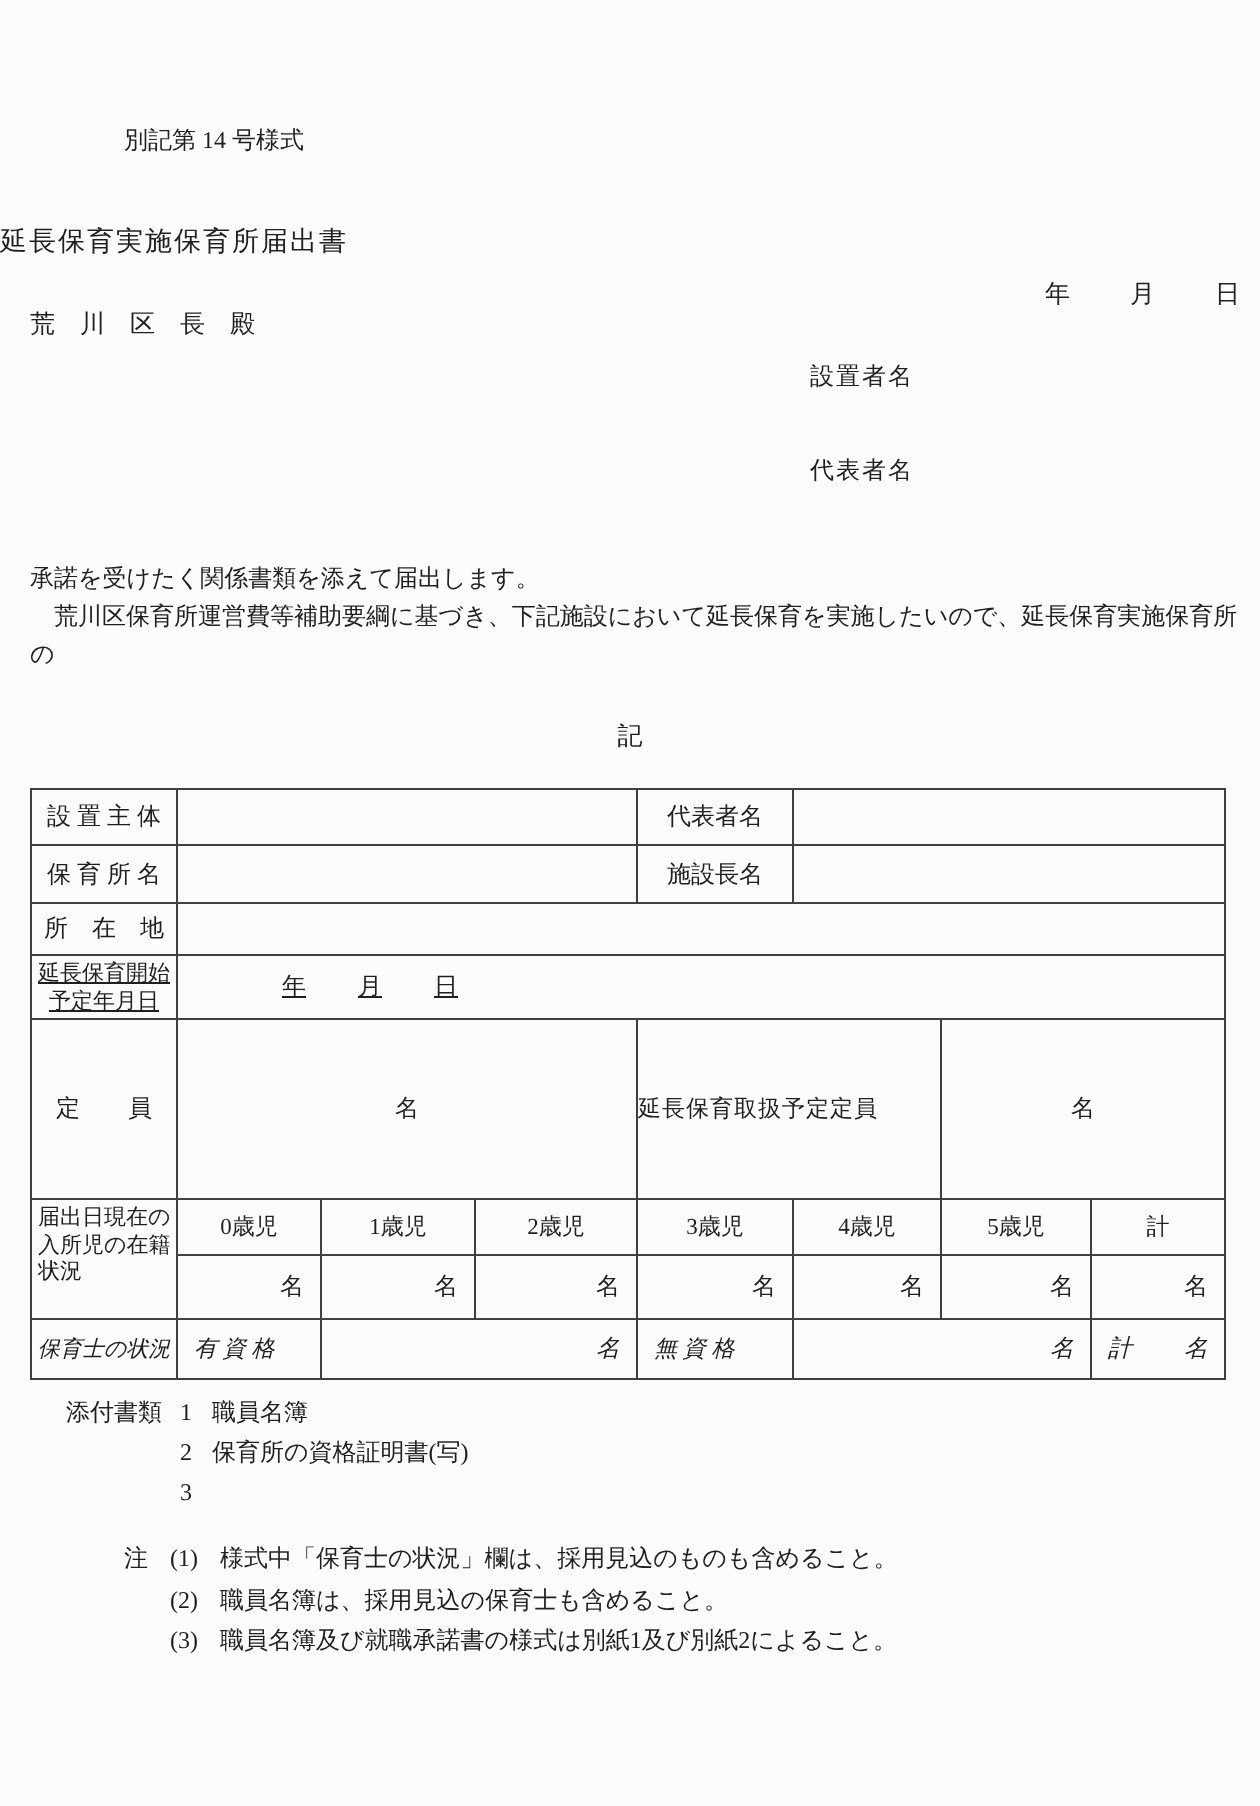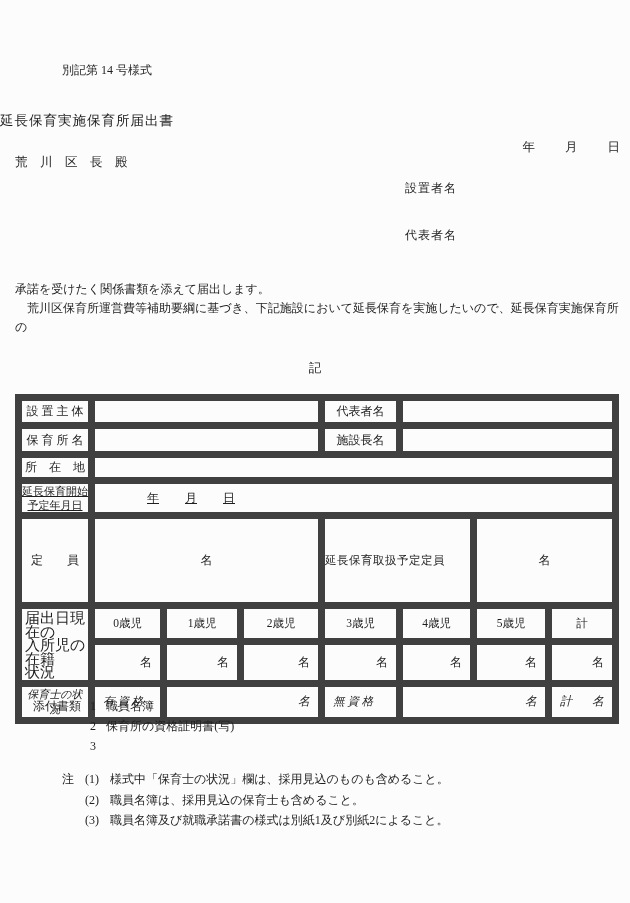--- a/index.html
+++ b/index.html
@@ -20,36 +20,36 @@
   .founder-label { left: 405px; top: 180px; font-size: 12px; letter-spacing: 1px; }
   .rep-label { left: 405px; top: 227px; font-size: 12px; letter-spacing: 1px; }
   .body-par { left: 15px; top: 280px; width: 604px; font-size: 12px; line-height: 19px; }
   .record-mark { left: 0; top: 360px; width: 100%; text-align: center; font-size: 12.5px; }
 
   table.form-table {
     position: absolute; left: 15px; top: 394px;
     width: 597px; table-layout: fixed;
     border-collapse: collapse; font-size: 12px;
   }
-  .form-table td { border: 7px solid #404040; padding: 0; vertical-align: middle; overflow: hidden; }
+  .form-table td { border: 1px solid #404040; padding: 0; vertical-align: middle; overflow: hidden; }
   .form-table td.lbl { text-align: center; }
   tr.r1 td { height: 28px; }
   tr.r2 td { height: 29px; }
   tr.r3 td { height: 26px; }
   tr.r4 td { height: 32px; text-decoration: underline; }
   tr.r5 td { height: 90px; }
   tr.r6 td { height: 28px; }
   tr.r7 td { height: 32px; }
   tr.r8 td { height: 30px; font-style: italic; }
 
   .two-line { font-size: 11px; line-height: 14px; text-align: center; }
   .date-in-cell { display: flex; gap: 26px; padding-left: 52px; font-size: 12px; }
   .center { text-align: center; }
   .unit-right { text-align: right; padding-right: 8px !important; }
-  .enroll-label { vertical-align: top !important; font-size: 15px; line-height: 13.5px; padding: 3px 0 0 3px !important; text-align: left; }
+  .enroll-label { vertical-align: top !important; font-size: 11px; line-height: 13.5px; padding: 3px 0 0 3px !important; text-align: left; }
   .small-lbl { font-size: 11px; text-align: center; }
   .age-head { font-size: 11.5px; text-align: center; }
   .pad-left { text-align: left; padding-left: 8px !important; font-size: 11.5px; }
   .total-cell-inner { display: flex; justify-content: space-between; padding: 0 8px; font-size: 12px; }
   .ext-cap { font-size: 11.5px; text-align: left; letter-spacing: 0.5px; }
 
   .attachments { left: 33px; top: 696px; font-size: 12px; }
   .att-row { display: flex; line-height: 20px; }
   .att-label { width: 57px; }
   .att-num { width: 16px; }

